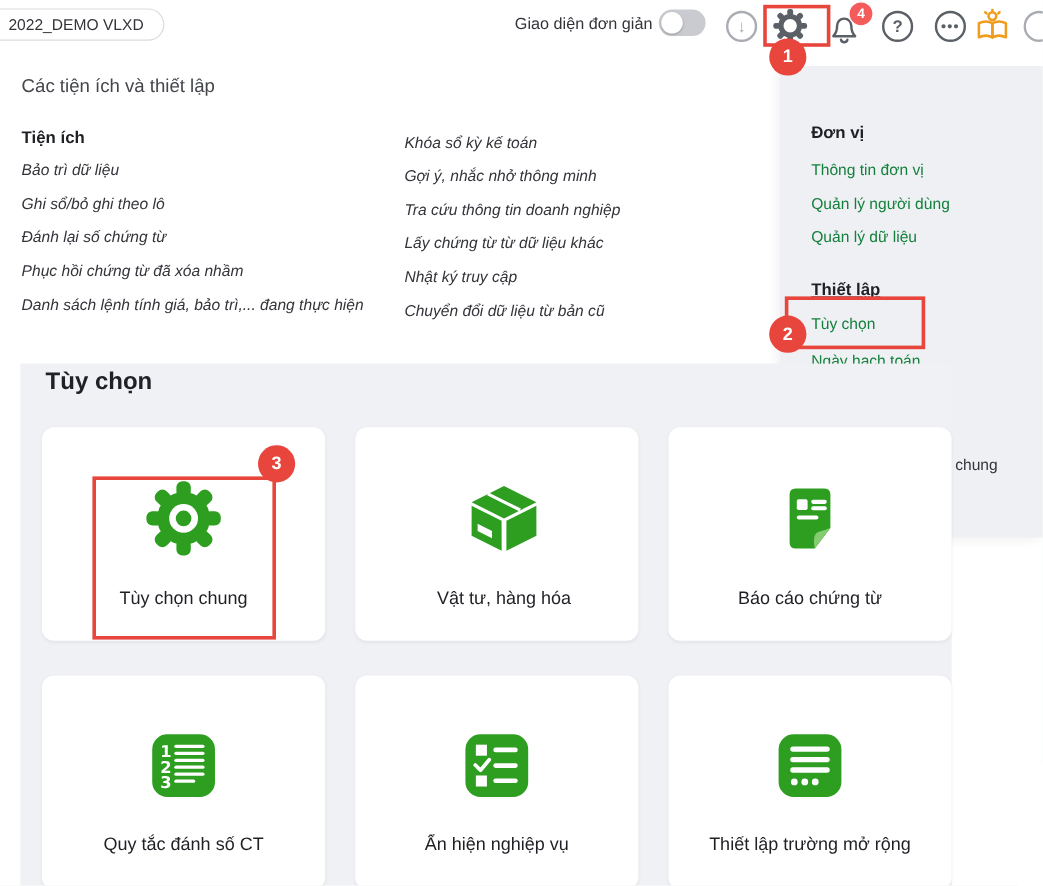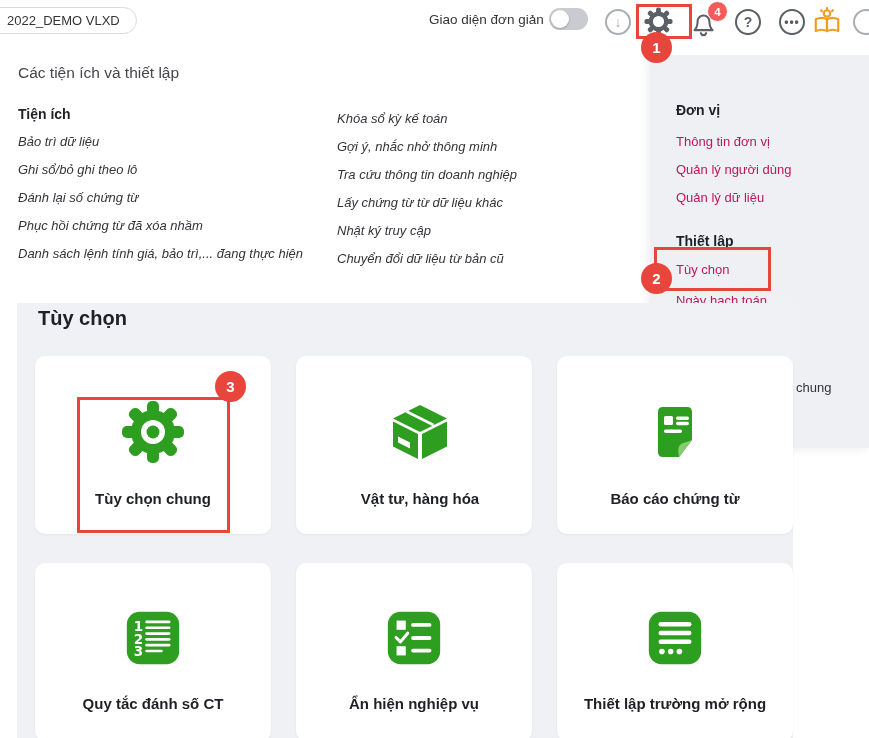--- a/index.html
+++ b/index.html
@@ -33,30 +33,30 @@
   .util-title { position:absolute; left:18px; top:64px; font-size:15.5px; color:#45464c; }
   .col-header { position:absolute; font-size:14px; font-weight:bold; color:#1f2025; }
   .link-col { position:absolute; display:flex; flex-direction:column; gap:13px;font-style:italic; }
   .ulink { font-size:13px; color:#33343a; cursor:pointer; white-space:nowrap; }
   
   .dropdown {
     position:absolute; left:650px; top:55px; width:219px; height:393px;
     background:#eef0f3; box-shadow:-3px 3px 8px rgba(0,0,0,.06); z-index:5;
   }
   .dd-header { position:absolute; left:26px; font-size:14px; font-weight:bold; color:#1f2025; }
-  .dd-item { position:absolute; left:26px; font-size:13px; color:#be185d; cursor:pointer; white-space:nowrap; }
+  .dd-item { position:absolute; left:26px; font-size:13px; color:#15803d; cursor:pointer; white-space:nowrap; }
   
   .modal { position:absolute; left:17px; top:303px; width:776px; height:435px; background:#f0f1f4; z-index:20; }
   .modal-title { position:absolute; left:21px; top:4px; font-size:20px; font-weight:bold; color:#202127; }
   .card {
     position:absolute; width:236px; height:178px; background:#fff; border-radius:10px;
     box-shadow:0 1px 3px rgba(0,0,0,.05); display:flex; flex-direction:column; align-items:center;
     padding-top:44px; cursor:pointer;
   }
-  .card-label { margin-top:26px; font-size:15px; font-weight:bold; color:#1f2025; text-align:center; }
+  .card-label { margin-top:26px; font-size:15px; font-weight:normal; color:#1f2025; text-align:center; }
   
   .ann-rect { position:absolute; border:3px solid #e8463c; z-index:50; }
   .ann-circle {
     position:absolute; width:31px; height:31px; border-radius:50%; background:#e8463c;
     color:#fff; font-size:15px; font-weight:bold; display:flex; align-items:center; justify-content:center; z-index:51;
   }
   .partial-text { position:absolute; font-size:13px; color:#33343a; z-index:6; }
 </style>
 </head>
 <body>

